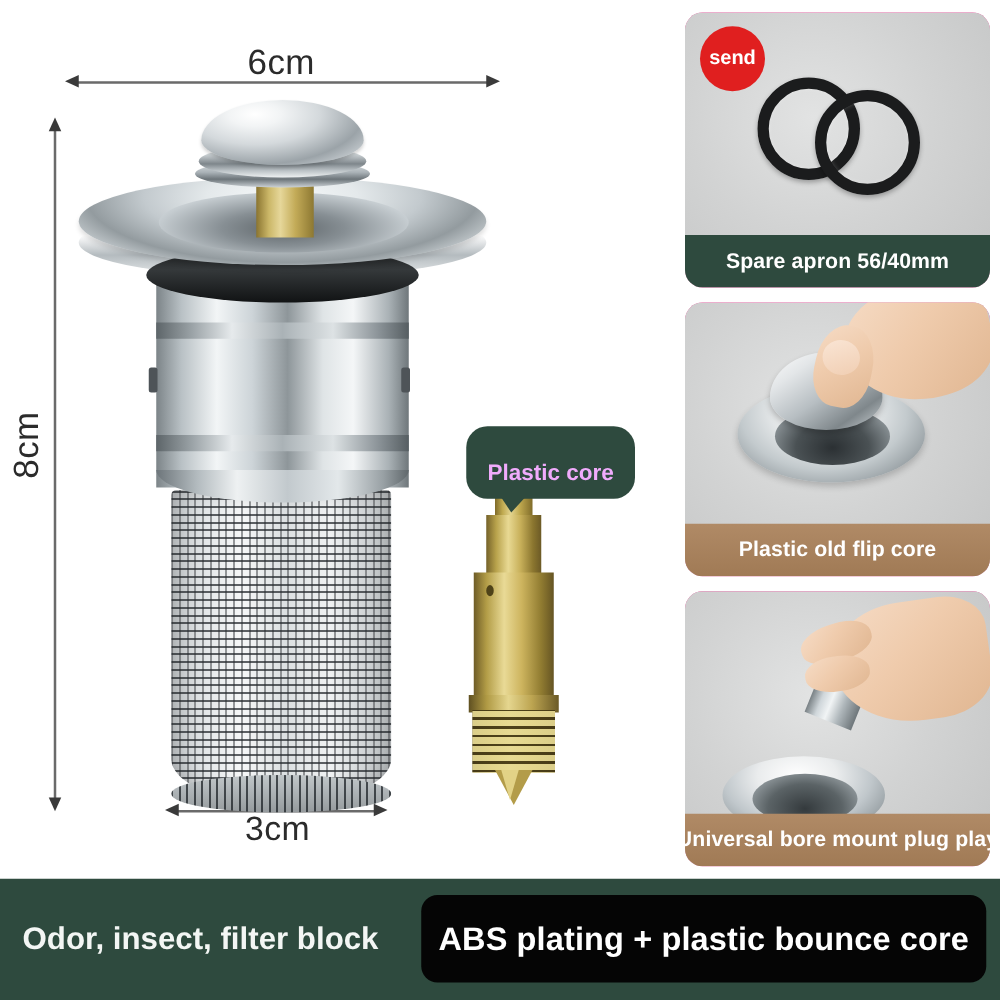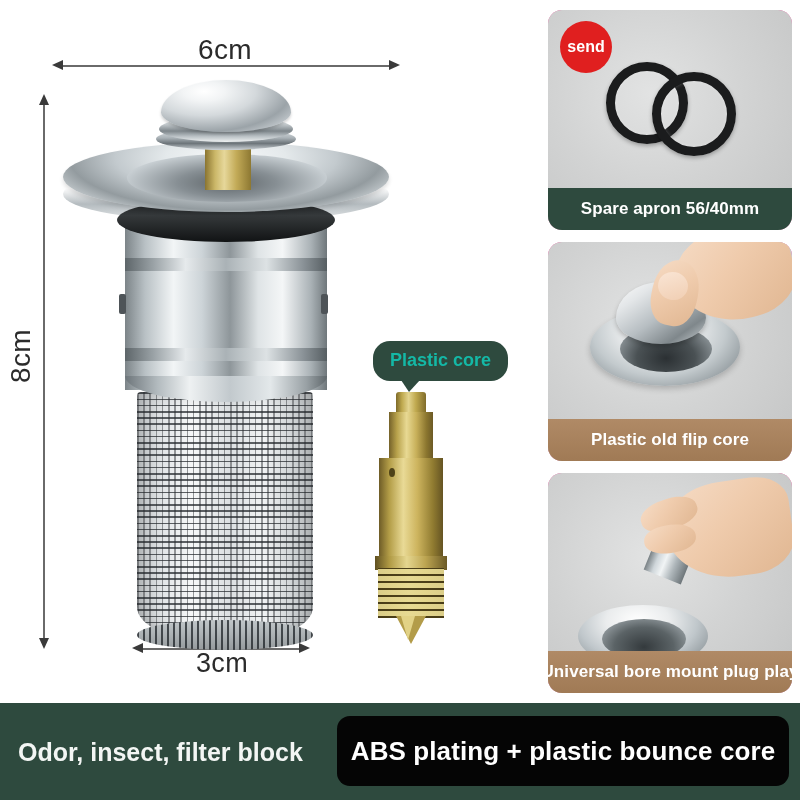--- a/index.html
+++ b/index.html
@@ -167,23 +167,23 @@
     background:
       repeating-linear-gradient(90deg, rgba(55,60,64,.85) 0 1.6px, rgba(240,243,244,.45) 1.6px 6px),
       linear-gradient(180deg, #9aa2a6 0%, #6b7377 60%, #4a5155 100%);
     z-index: 2;
   }
 
   
   #callout-plastic {
     position: absolute; left: 373px; top: 341px;
     background: #2e4a3e;
-    color: #14b8a6;
+    color: #f0abfc;
     font-size: 18px; font-weight: 700;
-    padding: 9px 17px 10px;
+    padding: 27px 17px 10px;
     border-radius: 17px;
     white-space: nowrap;
     z-index: 10;
   }
   #callout-plastic::after {
     content: "";
     position: absolute;
     left: 28px; bottom: -11px;
     border-left: 8px solid transparent;
     border-right: 11px solid transparent;

